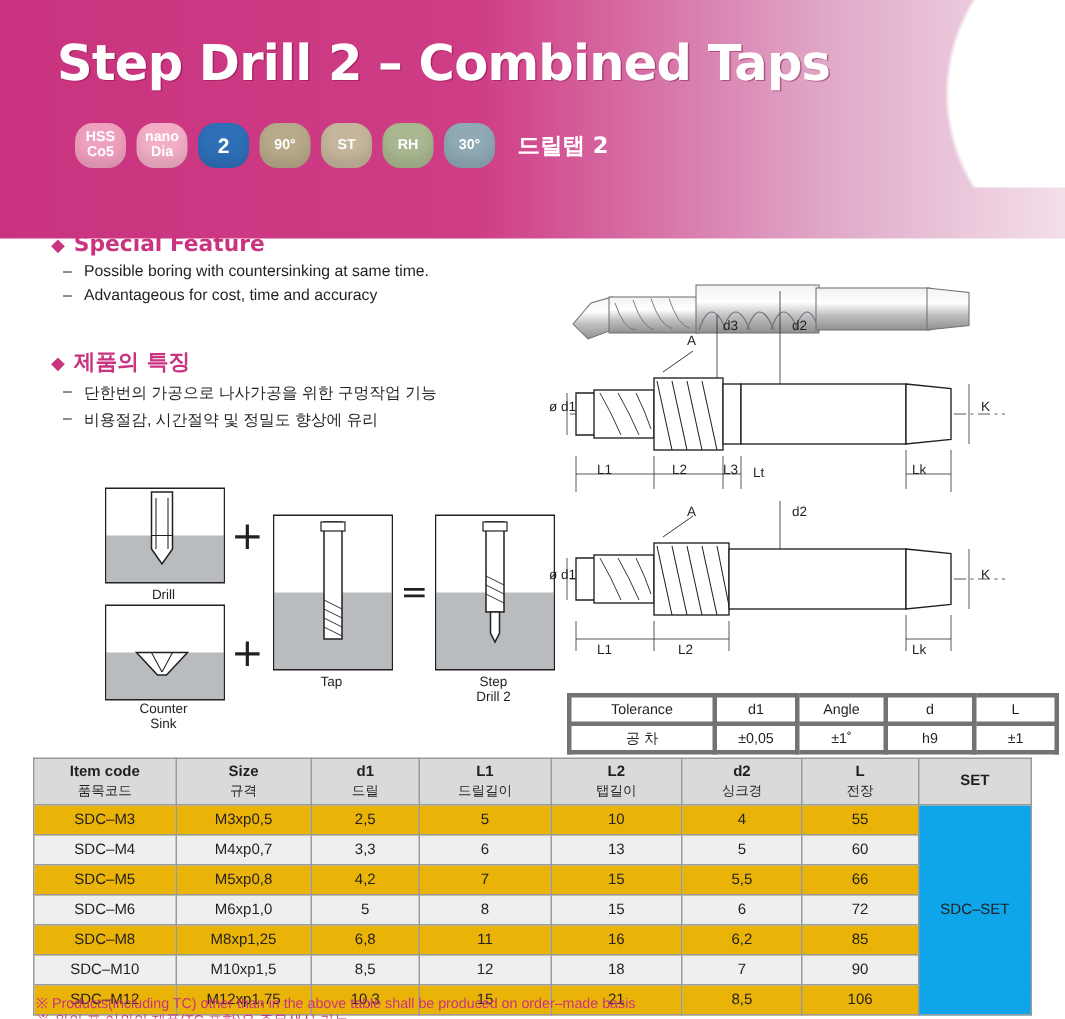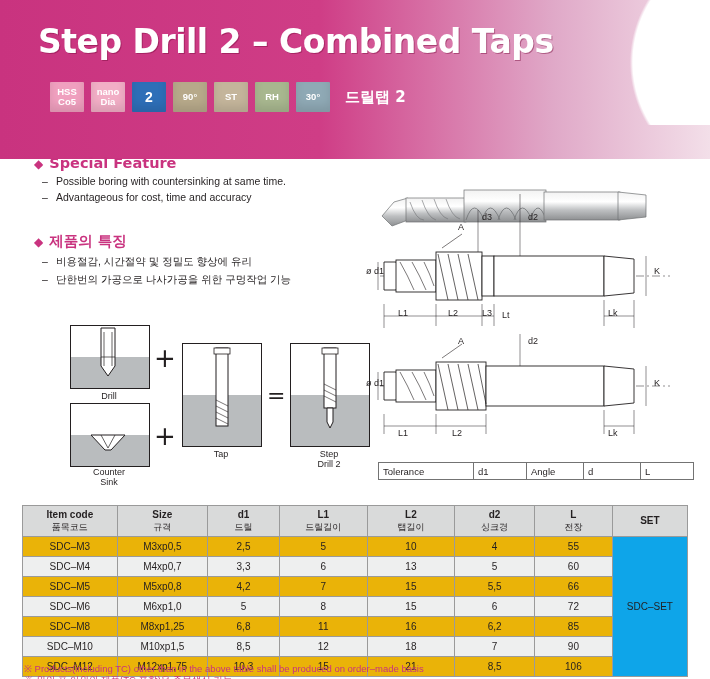--- a/index.html
+++ b/index.html
@@ -22,21 +22,21 @@
   }
   .header-title{
     position:absolute;left:38px;top:22px;
     font-size:33px;font-weight:bold;color:#ffffff;
     font-family:"DejaVu Sans", sans-serif;
     letter-spacing:-0.5px;
     text-shadow:1px 1px 0 rgba(120,10,60,.45);
   }
   .badges{position:absolute;left:50px;top:82px;display:flex;align-items:center;gap:7px;}
   .badge{
-    width:34px;height:30px;border-radius:1px;
+    width:34px;height:30px;border-radius:12px;
     display:flex;flex-direction:column;align-items:center;justify-content:center;
     color:#ffffff;font-size:9.5px;font-weight:bold;line-height:10px;
     box-shadow:inset 0 -6px 8px rgba(0,0,0,.10);
   }
   .badge.b1{background:#f0a0bf;}
   .badge.b2{background:#f2aec6;}
   .badge.b3{background:#2e6fb8;font-size:14px;}
   .badge.b4{background:#b7a98a;}
   .badge.b5{background:#c4b59b;}
   .badge.b6{background:#a8b78f;}
@@ -64,21 +64,21 @@
   .plus{position:absolute;font-size:26px;color:#231f20;font-family:"DejaVu Sans",sans-serif;}
   .eq{position:absolute;font-size:22px;color:#231f20;font-family:"DejaVu Sans",sans-serif;}
   .plabel{position:absolute;font-size:9px;text-align:center;color:#231f20;}
 
   
   .drawing{position:absolute;}
   .dimtxt{position:absolute;font-size:9px;color:#231f20;font-family:"Liberation Sans",sans-serif;}
 
   
   .tol{position:absolute;left:378px;top:462px;border-collapse:collapse;font-size:9.5px;}
-  .tol td{border:1px solid #737373;padding:1px 4px;height:14px;}
+  .tol td{border:3px solid #737373;text-align:center;padding:1px 4px;height:14px;}
   .tol .hd{background:#ffffff;font-weight:normal;}
 
   
   table.main{
     position:absolute;left:22px;top:505px;width:666px;
     border-collapse:collapse;font-size:10px;padding-left:44px;
   }
   table.main th,table.main td{
     border:1px solid #9a9a9a;text-align:center;padding:0;height:19px;
   }
@@ -131,22 +131,22 @@
     <span class="dia">◆</span><span>Special Feature</span>
   </div>
   <div class="feat-li">Possible boring with countersinking at same time.</div>
   <div class="feat-li">Advantageous for cost, time and accuracy</div>
 </div>
 
 <div class="feat" style="top:232px;">
   <div class="feat-h">
     <span class="dia">◆</span><span>제품의 특징</span>
   </div>
+  <div class="feat-li">단한번의 가공으로 나사가공을 위한 구멍작업 기능</div>
   <div class="feat-li">비용절감, 시간절약 및 정밀도 향상에 유리</div>
-  <div class="feat-li">단한번의 가공으로 나사가공을 위한 구멍작업 기능</div>
 </div>
 
 <div class="proc">
 
   <div class="pcell" style="left:28px;top:0;width:78px;height:62px;">
     <div class="top"></div>
     <div class="bot"></div>
     <svg width="78" height="62" viewBox="0 0 78 62" style="position:absolute;left:0;top:0;">
       <polygon points="30,2 44,2 44,40 37,50 30,40" fill="#ffffff" stroke="#231f20" stroke-width="1"></polygon>
       <line x1="33" y1="6" x2="33" y2="40" stroke="#231f20" stroke-width="0.7"></line>
@@ -336,20 +336,27 @@
   <tbody>
       <tr>
     <td class="hd" style="width:86px;">
       <span>Tolerance</span>
     </td>
     <td class="hd" style="width:44px;">d1</td>
     <td class="hd" style="width:48px;">Angle</td>
     <td class="hd" style="width:48px;">d</td>
     <td class="hd" style="width:44px;">L</td>
   </tr>
+  <tr>
+    <td>공 차</td>
+    <td>±0,05</td>
+    <td>±1˚</td>
+    <td>h9</td>
+    <td>±1</td>
+  </tr>
 </tbody>
   </table>
 
 <table class="main">
   <thead>
     <tr>
       <th style="width:95px;">
         <span>Item code</span>
         <span class="sub">품목코드</span>
       </th>

